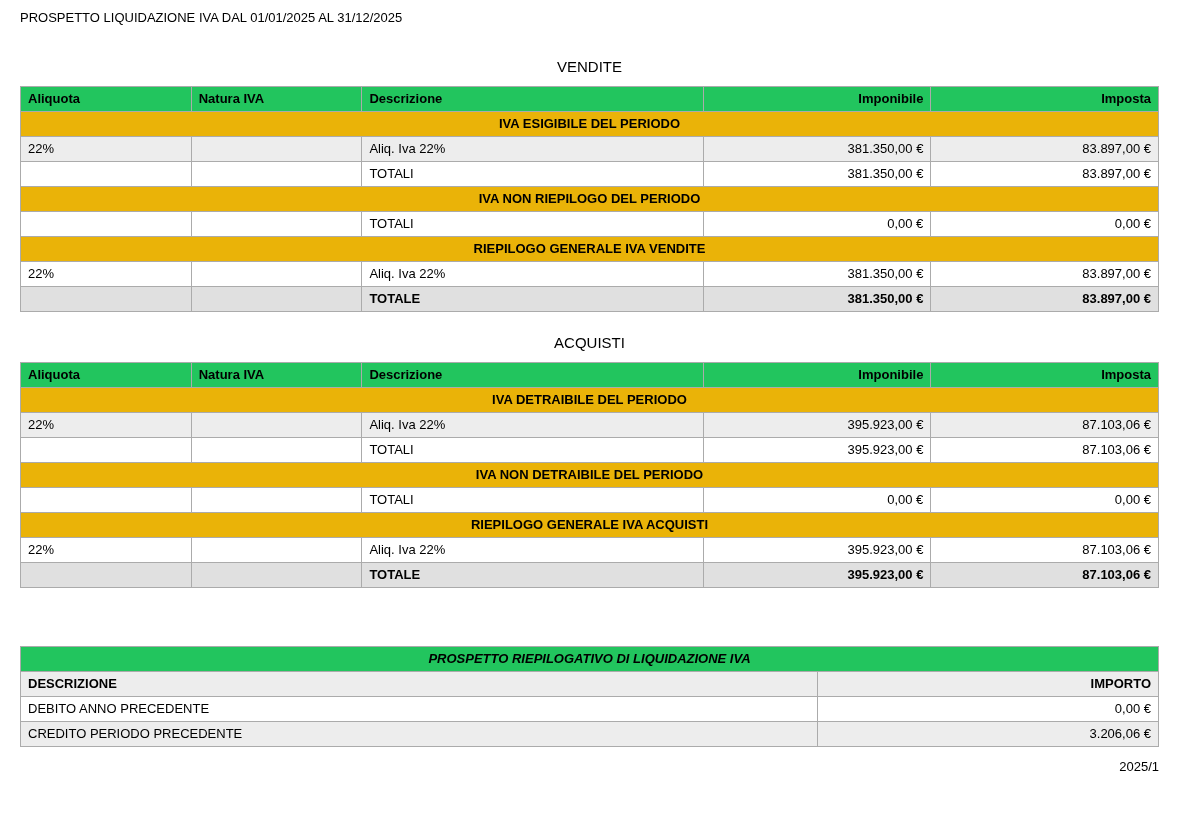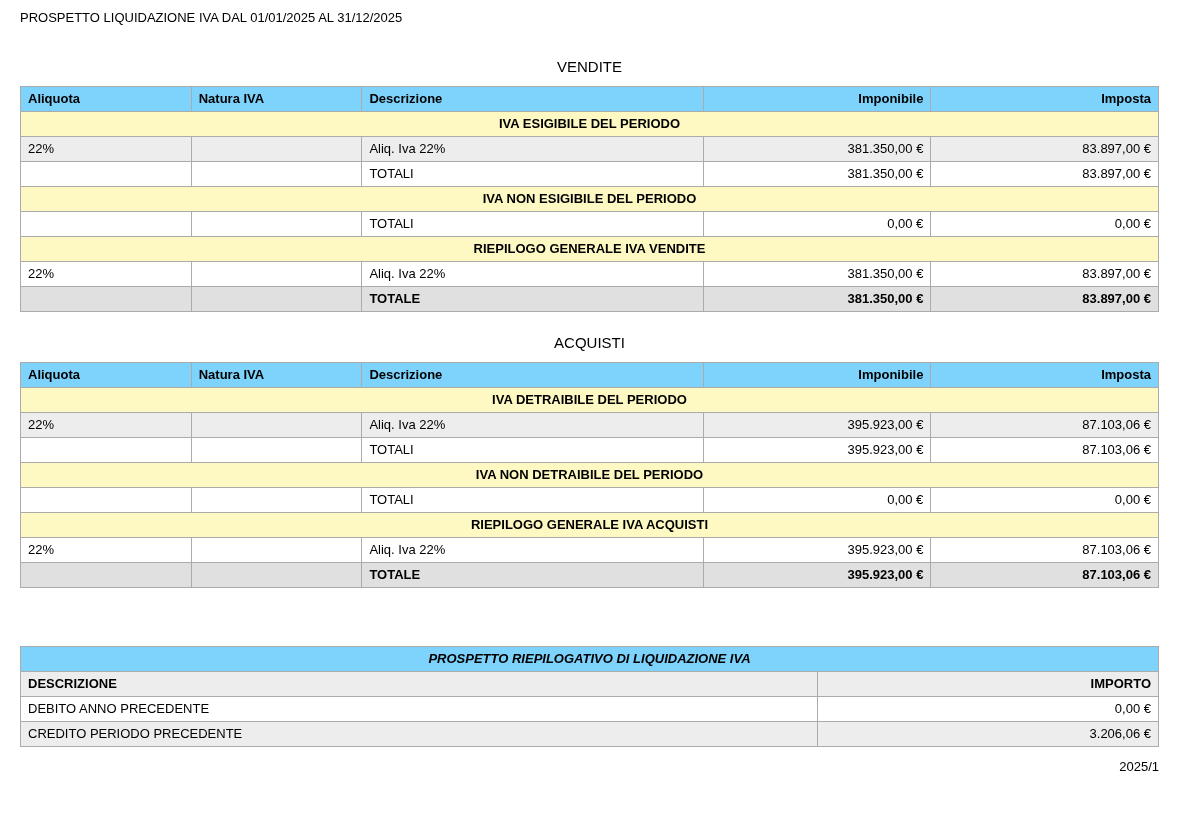--- a/index.html
+++ b/index.html
@@ -20,22 +20,22 @@
     width:100%;border-collapse:collapse;table-layout:fixed;
     font-size:13px;
   }
   table.report td,table.report th{
     border:1px solid #ababab;
     padding:4px 7px;
     line-height:16px;
     overflow:hidden;white-space:nowrap;
     font-weight:normal;
   }
-  tr.head th,tr.head td{background:#7dd3fc;font-weight:bold;}
-  tr.section td{background:#fef9c3;font-weight:bold;text-align:center;}
+  tr.head th,tr.head td{background:#22c55e;font-weight:bold;}
+  tr.section td{background:#eab308;font-weight:bold;text-align:center;}
   tr.stripe td{background:#ededed;}
   tr.white td{background:#ffffff;}
   tr.total td{background:#e0e0e0;font-weight:bold;}
   tr.colhead td{background:#ededed;font-weight:bold;}
   td.num,th.num{text-align:right;}
   td.left,th.left{text-align:left;}
   td.center{text-align:center;font-style:italic;}
   table.summary{margin-top:58px;}
   .page-number{
     text-align:right;font-size:13px;margin-top:12px;line-height:16px;
@@ -78,21 +78,21 @@
           <td class="num">83.897,00 €</td>
         </tr>
         <tr class="white">
           <td class="left"></td>
           <td class="left"></td>
           <td class="left">TOTALI</td>
           <td class="num">381.350,00 €</td>
           <td class="num">83.897,00 €</td>
         </tr>
         <tr class="section">
-          <td colspan="5">IVA NON ESIGIBILE DEL PERIODO</td>
+          <td colspan="5">IVA NON RIEPILOGO DEL PERIODO</td>
         </tr>
         <tr class="white">
           <td class="left"></td>
           <td class="left"></td>
           <td class="left">TOTALI</td>
           <td class="num">0,00 €</td>
           <td class="num">0,00 €</td>
         </tr>
         <tr class="section">
           <td colspan="5">RIEPILOGO GENERALE IVA VENDITE</td>

